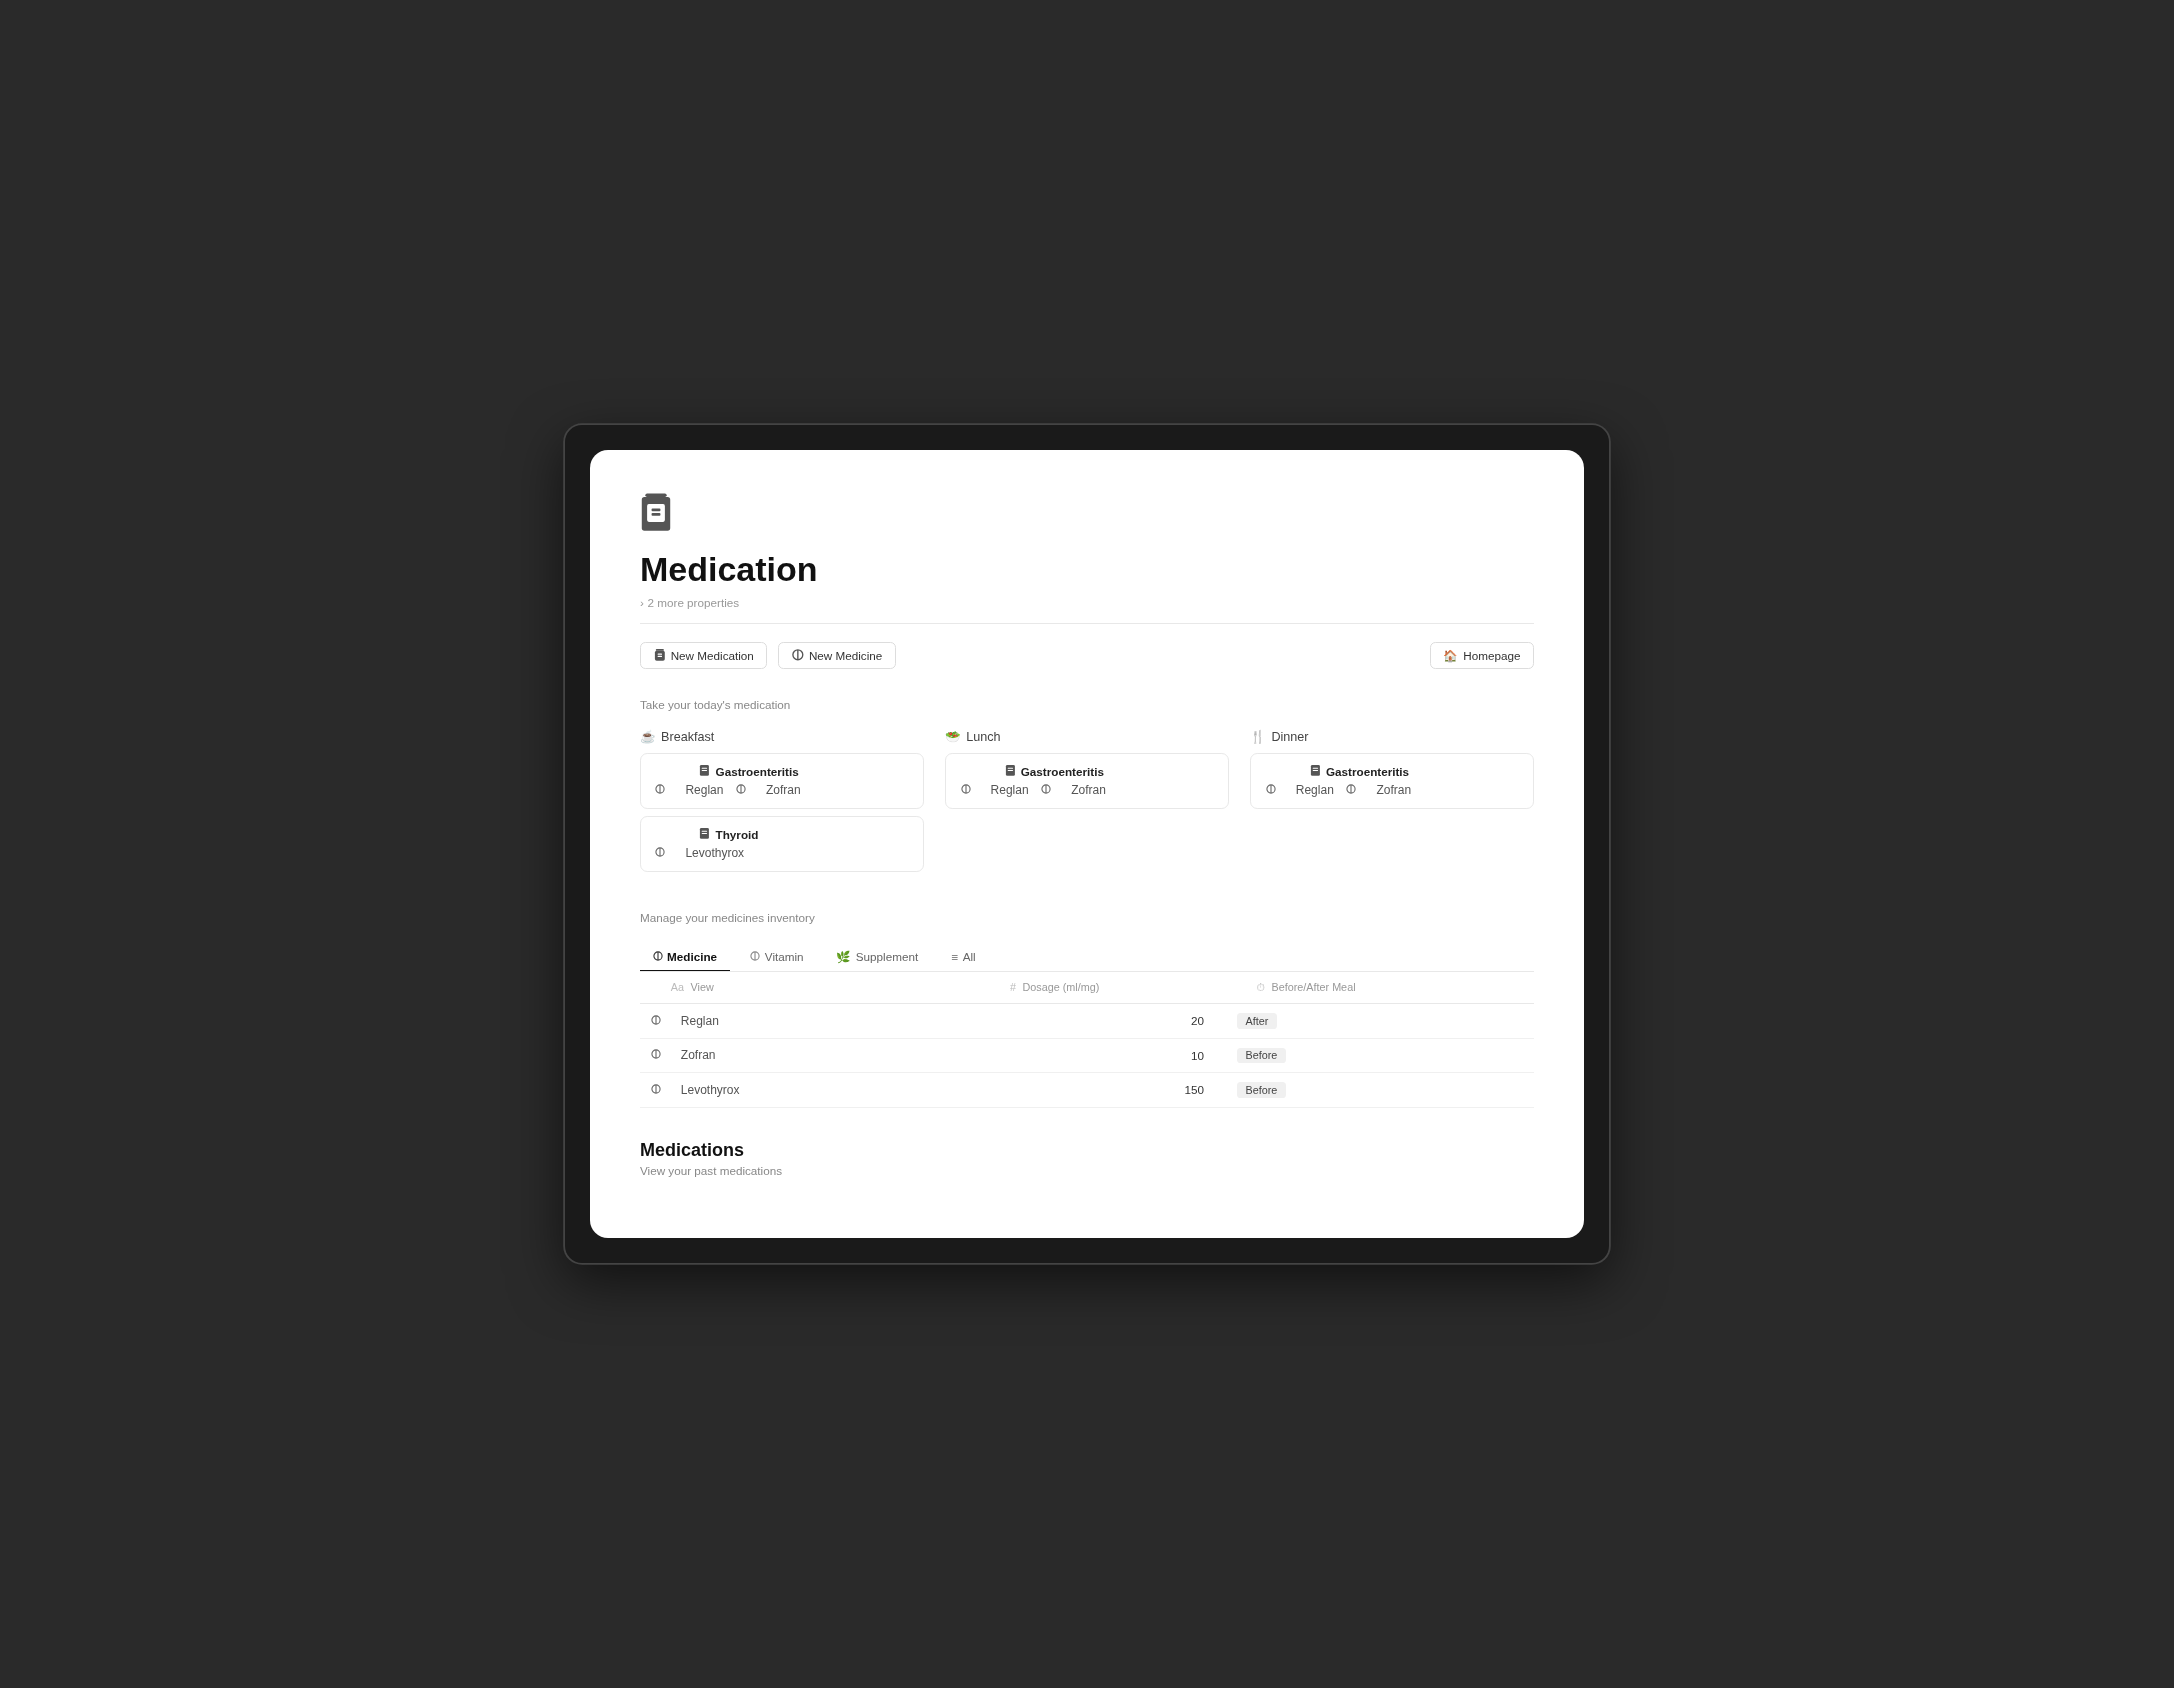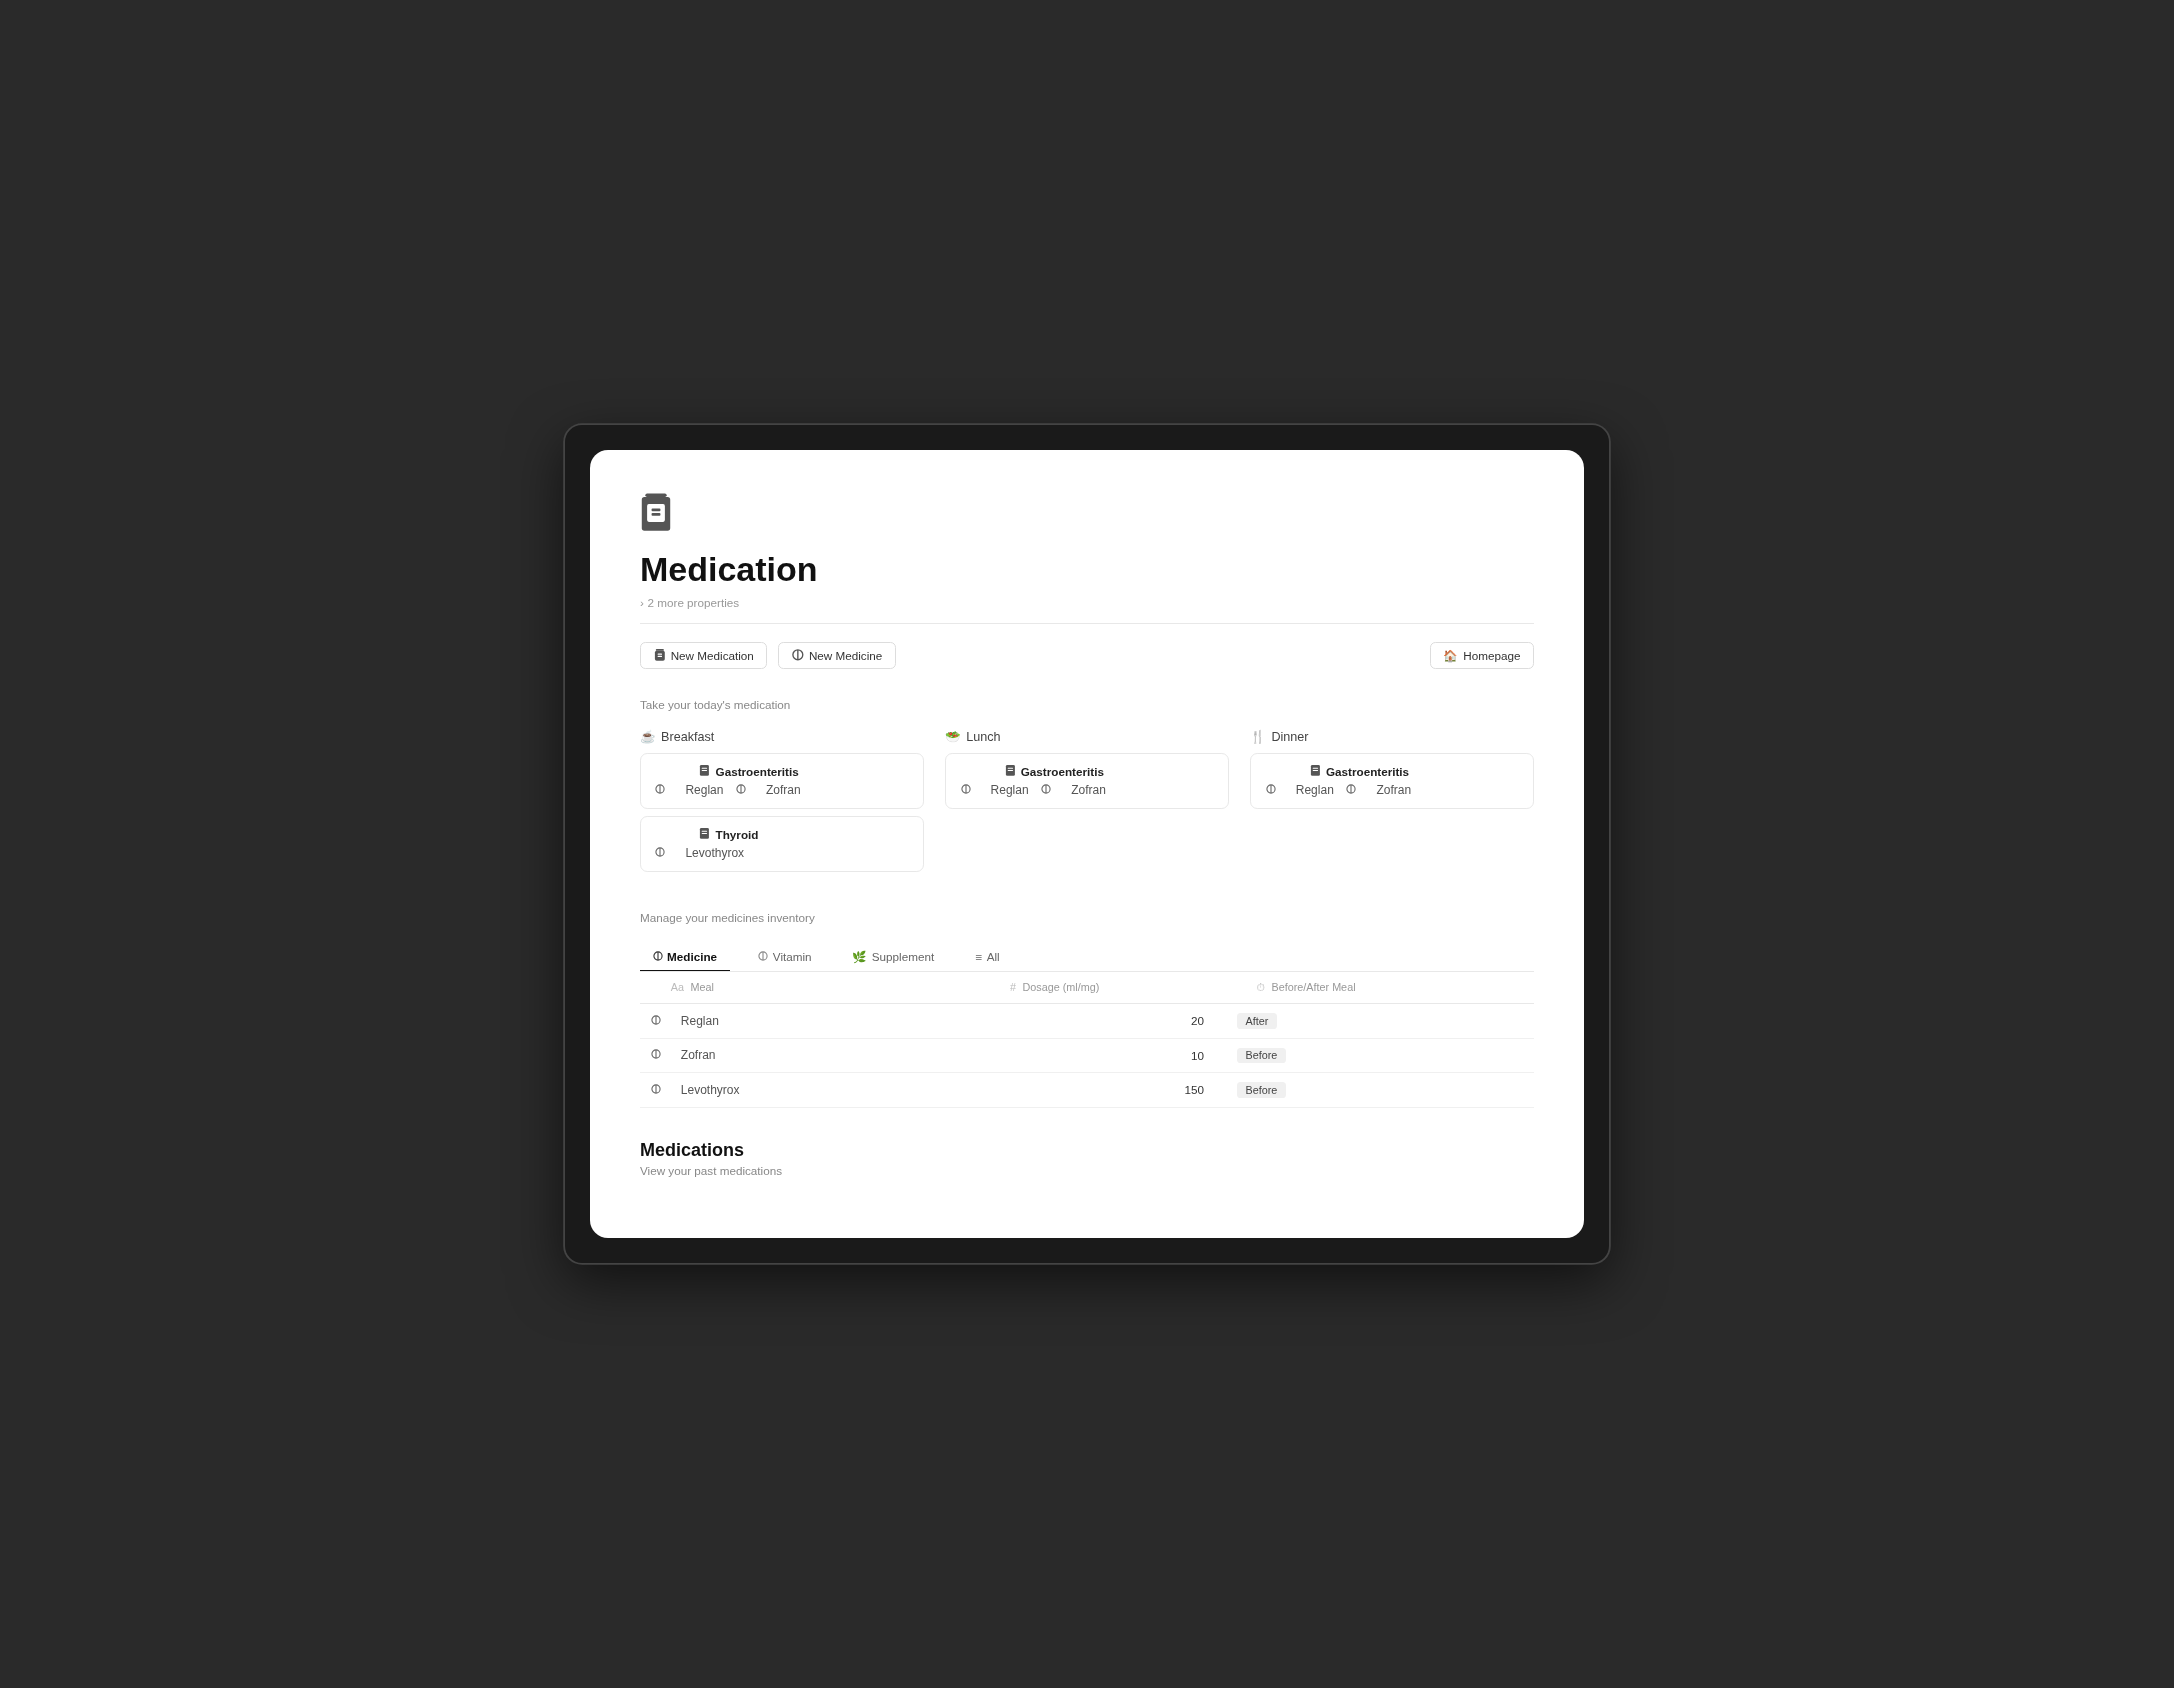--- a/index.html
+++ b/index.html
@@ -128,21 +128,21 @@
       align-items: center;
       gap: 20px;
       font-size: 12px;
       color: #555;
     }
     
     .inventory-section { margin-bottom: 32px; }
     .tabs {
       display: flex;
       align-items: center;
-      gap: 16px;
+      gap: 8px;
       border-bottom: 0.9px solid #e8e8e8;
       margin-bottom: 0;
     }
     .tab {
       display: flex;
       align-items: center;
       gap: 4.5px;
       padding: 7.2px 12.6px;
       font-size: 11.7px;
       color: #666;
@@ -417,21 +417,21 @@
           <span>≡</span>
           <span>All</span>
         </div>
       </div>
 
       <table class="inventory-table">
         <thead>
           <tr>
             <th class="col-name">
               <span class="th-icon">Aa</span>
-              <span>Meal</span>
+              <span>View</span>
             </th>
             <th class="col-dosage">
               <span class="th-icon">#</span>
               <span>Dosage (ml/mg)</span>
             </th>
             <th class="col-meal">
               <span class="th-icon">⏱</span>
               <span>Before/After Meal</span>
             </th>
           </tr>

